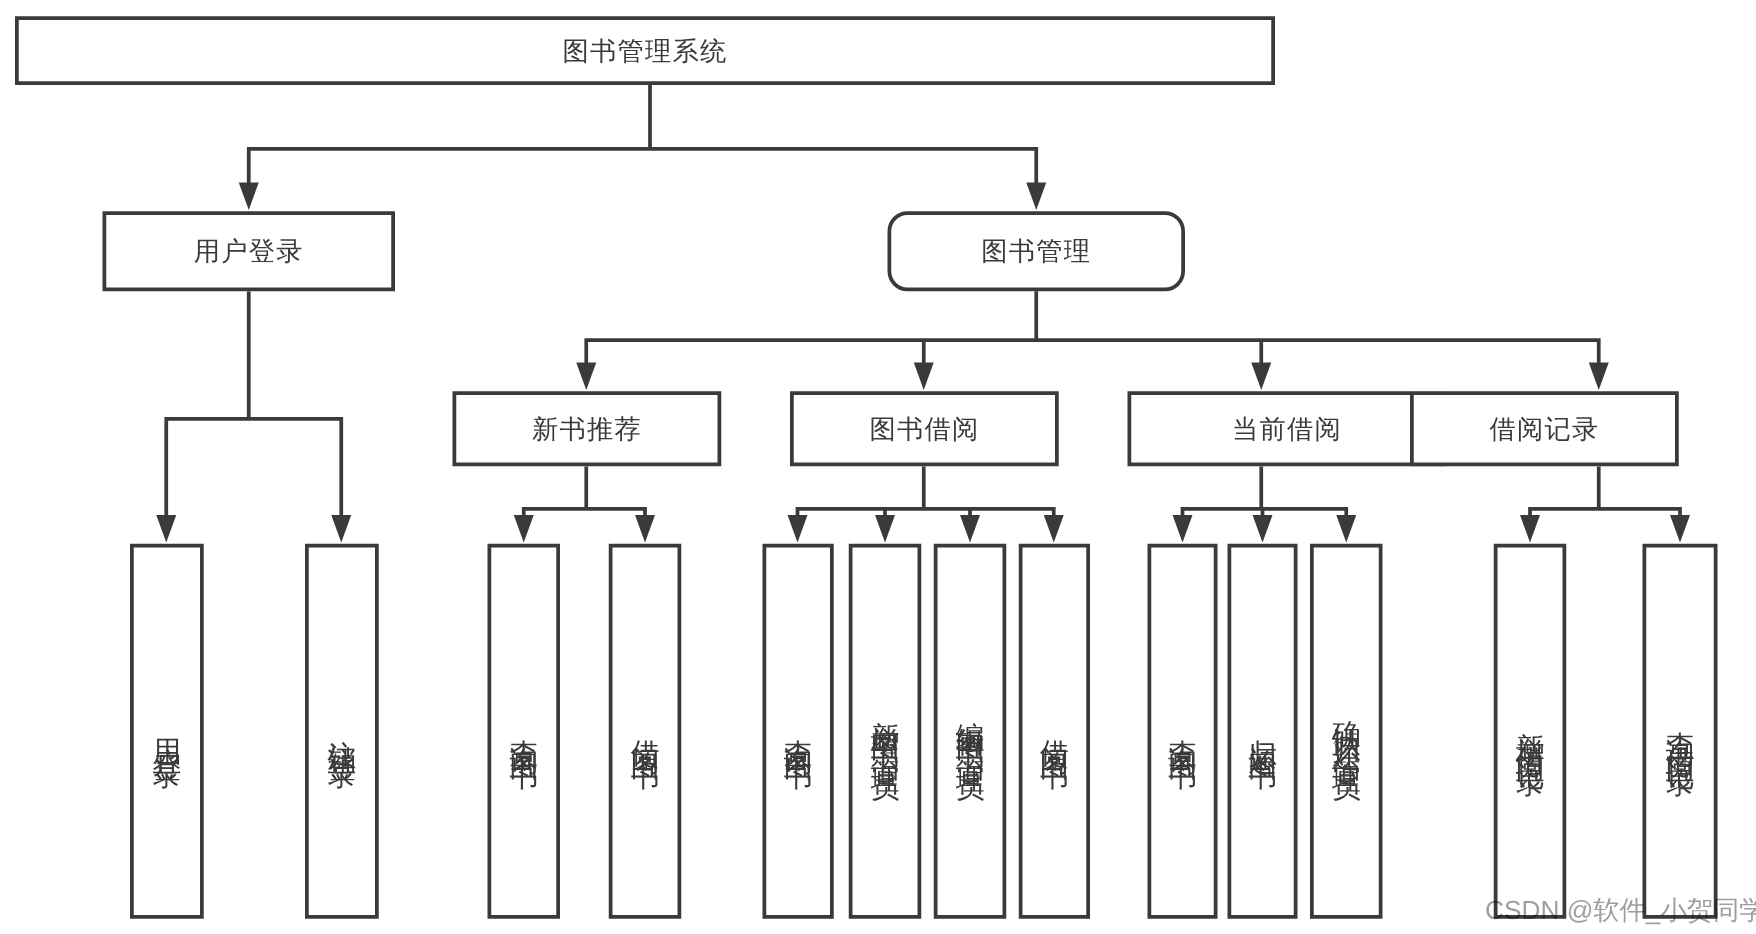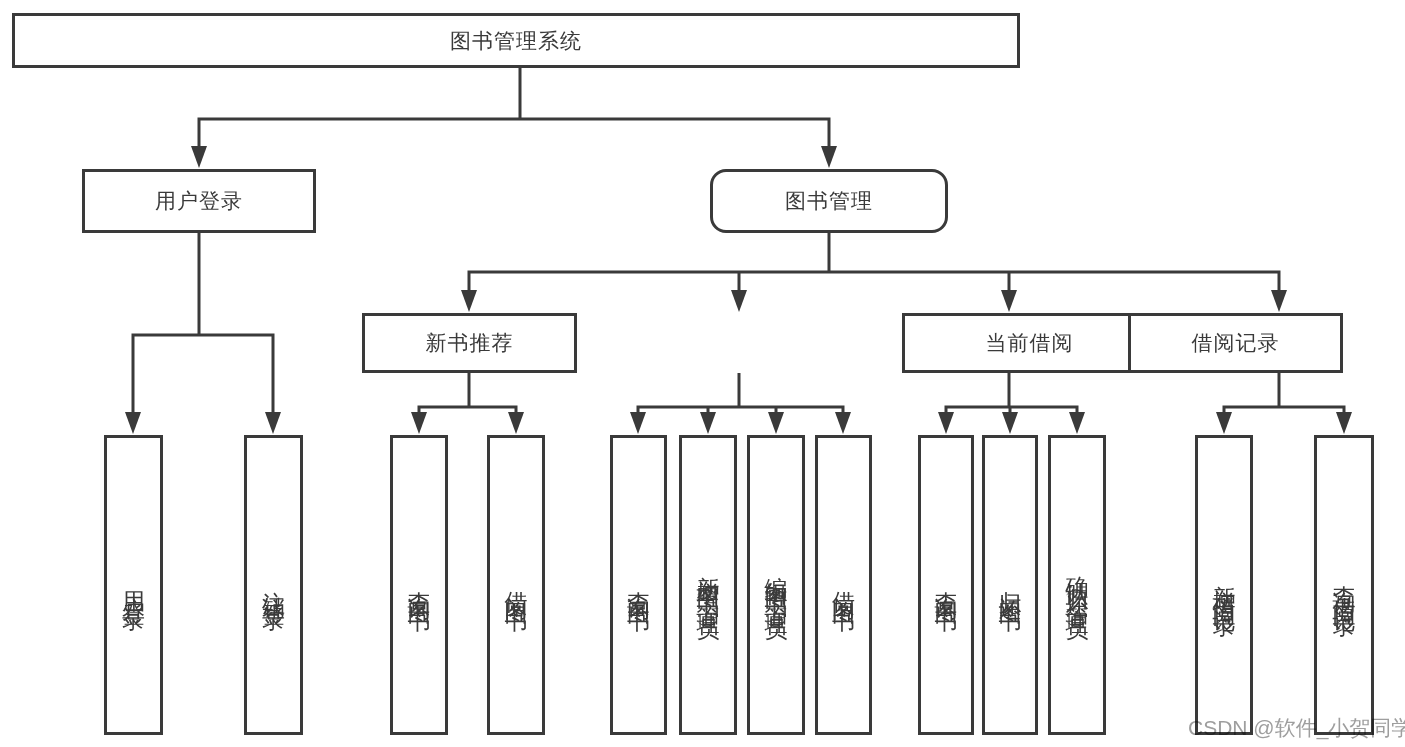--- a/index.html
+++ b/index.html
@@ -110,20 +110,23 @@
   <div class="hbox" style="left:82px; top:169px; width:234px; height:64px;">
     <span>用户登录</span>
   </div>
   <div class="hbox" style="left:710px; top:169px; width:238px; height:64px;border-radius:16px;">
     <span>图书管理</span>
   </div>
 
   <div class="hbox" style="left:362px; top:313px; width:215px; height:60px;">
     <span>新书推荐</span>
   </div>
+  <div class="hbox" style="left:632px; top:313px; width:215px; height:60px;">
+    <span>图书借阅</span>
+  </div>
   <div class="hbox" style="left:902px; top:313px; width:255px; height:60px;">
     <span>当前借阅</span>
   </div>
   <div class="hbox" style="left:1128px; top:313px; width:215px; height:60px;">
     <span>借阅记录</span>
   </div>
 
   <div class="vbox" style="left:104px; width:59px;">
     <span class="vlabel">用户登录</span>
   </div>

